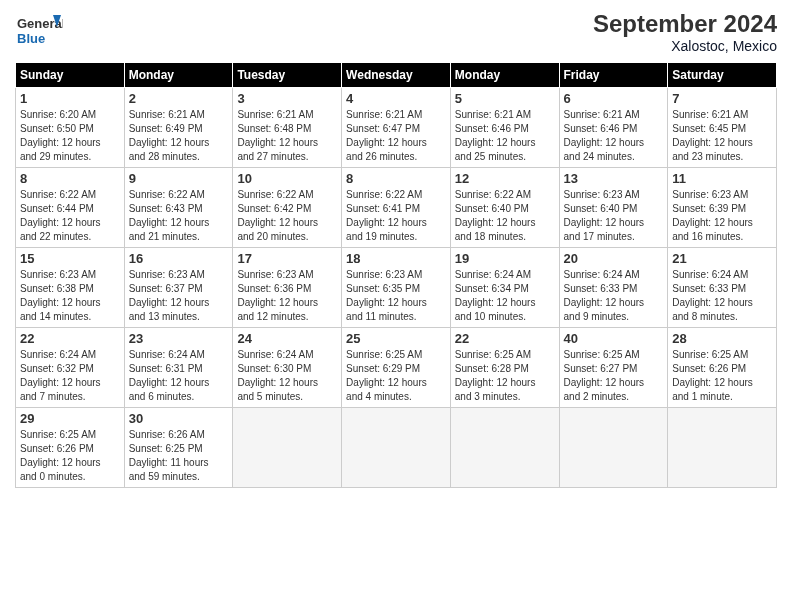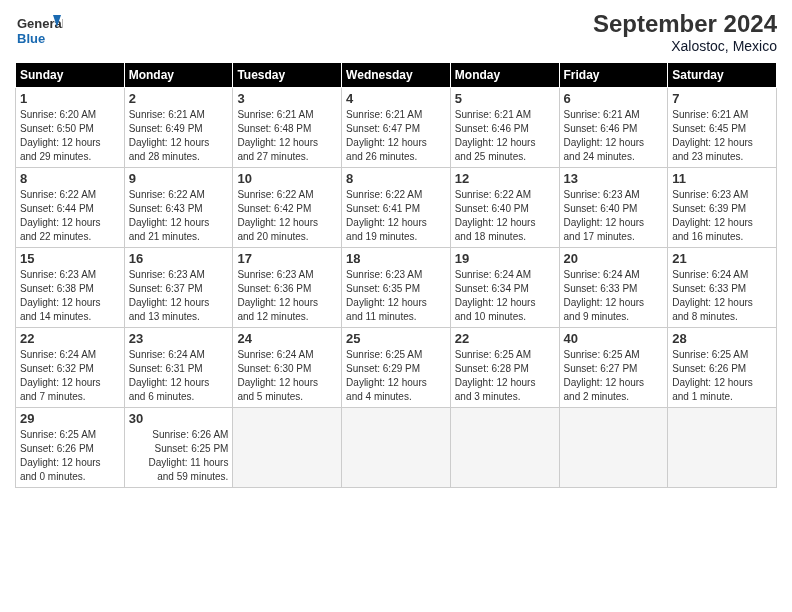--- a/index.html
+++ b/index.html
@@ -313,21 +313,21 @@
         <tr>
           <td>
             <span class="day-num">29</span>
             <div class="cell-text" style="white-space: pre-line;">Sunrise: 6:25 AM
 Sunset: 6:26 PM
 Daylight: 12 hours
 and 0 minutes.</div>
           </td>
           <td>
             <span class="day-num">30</span>
-            <div class="cell-text" style="white-space: pre-line; text-align: right;">Sunrise: 6:26 AM
+            <div class="cell-text" style="white-space: pre-line;">Sunrise: 6:26 AM
 Sunset: 6:25 PM
 Daylight: 11 hours
 and 59 minutes.</div>
           </td>
           <td class="empty"></td>
           <td class="empty"></td>
           <td class="empty"></td>
           <td class="empty"></td>
           <td class="empty"></td>
         </tr>

